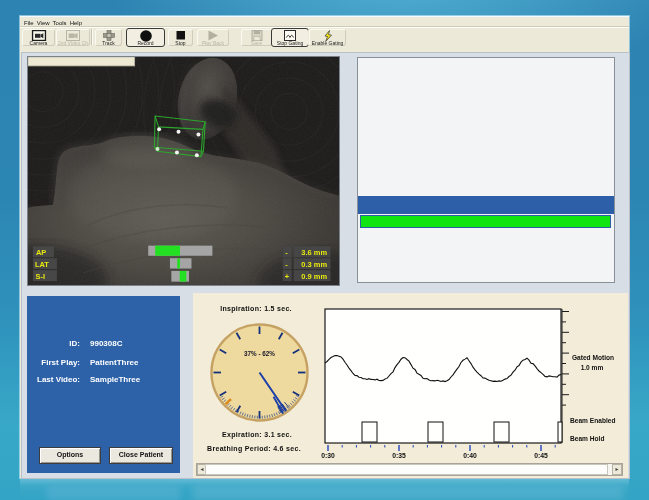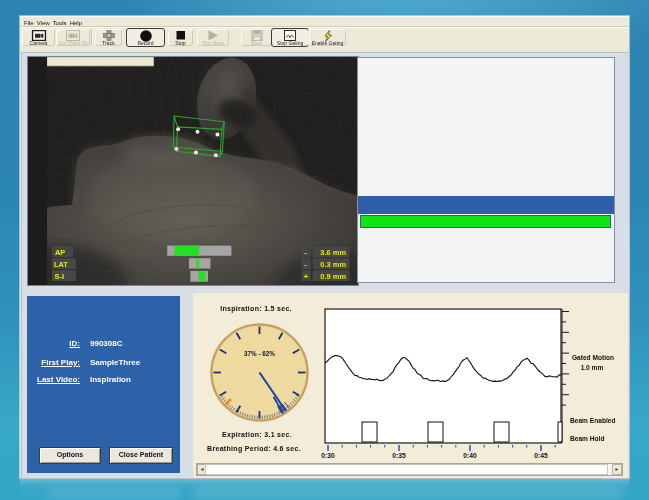--- a/index.html
+++ b/index.html
@@ -18,29 +18,29 @@
   .tbtn{position:absolute;top:1px;height:17px;background:#ece9d8;
     border:1px solid #ece9d8;border-radius:3px;text-align:center;color:#1a1a1a;
     box-shadow:inset 1px 1px 0 #fbfaf2, inset -1px -1px 0 #cfccbb;}
   .tbtn svg{position:absolute;top:1px;left:50%;transform:translateX(-50%);}
   .tbtn .lbl{position:absolute;bottom:0px;left:-2px;right:-2px;font-size:5px;line-height:5px;white-space:nowrap;text-align:center;}
   .tbtn.dis{color:#b9b6a6;}
   .tbtn.press{border:1.5px solid #3a3a3a;background:#f2efe2;box-shadow:none;}
   .client{position:absolute;left:1px;top:35px;width:607px;height:425px;background:#d8dee6;
     border:1px solid #b9c0c9;}
   
-  .video{position:absolute;left:7px;top:39px;width:311px;height:228px;background:#1d1c1a;border:1px solid #7a8188;padding-left:19px;}
+  .video{position:absolute;left:7px;top:39px;width:311px;height:228px;background:#1d1c1a;border:1px solid #7a8188;}
   
   .rpanel{position:absolute;left:337px;top:40px;width:256px;height:224px;background:#f3f4f6;border:1px solid #8a9097;}
   .bband{position:absolute;left:0px;top:138px;width:256px;height:18px;background:#2d5fa9;}
   .gbar{position:absolute;left:2px;top:157px;width:249px;height:11px;background:#11e511;border:1px solid #2d5fa9;}
   
   .bluep{position:absolute;left:7px;top:279px;width:153px;height:177px;background:#2d62a9;}
   .prow{position:absolute;width:100%;font-size:8px;font-weight:bold;color:#fff;}
-  .plabel{position:absolute;right:100px;text-align:center;text-decoration:underline;}
+  .plabel{position:absolute;right:100px;text-align:center;}
   .pval{position:absolute;left:63px;text-align:right;}
   .pbtn{position:absolute;height:15px;background:#ebe8df;border:1px solid #3c3c3c;
     box-shadow:inset 1px 1px 0 #fff, inset -1px -1px 0 #9a978c;
     font-size:7px;font-weight:bold;color:#111;text-align:center;line-height:14px;}
   
   .beige{position:absolute;left:173px;top:276px;width:435px;height:185px;background:#f3ecd8;}
   .btext{position:absolute;font-size:7px;letter-spacing:0.3px;font-weight:bold;color:#101010;text-align:center;}
   
   .sbar{position:absolute;left:176px;top:446px;width:425px;height:11px;background:#f7f5ef;border:1px solid #a8a49a;}
   .sthumb{position:absolute;left:8px;top:0px;width:401px;height:9px;background:#fdfdfb;border:1px solid #c9c6bc;}
@@ -250,25 +250,25 @@
     <div class="gbar"></div>
   </div>
 
   <div class="bluep">
     <div class="prow" style="top:43px;">
         <span class="plabel">ID:</span>
         <span class="pval">990308C</span>
       </div>
     <div class="prow" style="top:62px;">
         <span class="plabel">First Play:</span>
-        <span class="pval">SampleThree</span>
+        <span class="pval">PatientThree</span>
       </div>
     <div class="prow" style="top:79px;">
         <span class="plabel">Last Video:</span>
-        <span class="pval">Inspiration</span>
+        <span class="pval">SampleThree</span>
       </div>
     <div class="pbtn" style="left:12px;top:151px;width:60px;">Options</div>
     <div class="pbtn" style="left:82px;top:151px;width:62px;">Close Patient</div>
   </div>
 
   <div class="beige" id="beige">
     <div class="btext" style="left:3px;width:120px;top:12px;">Inspiration: 1.5 sec.</div>
     <div class="btext" style="left:4px;width:120px;top:138px;">Expiration: 3.1 sec.</div>
     <div class="btext" style="left:1px;width:120px;top:152px;">Breathing Period: 4.6 sec.</div>
     <svg style="position:absolute;left:16px;top:29px;" width="101" height="101" viewBox="0 0 101 101">

